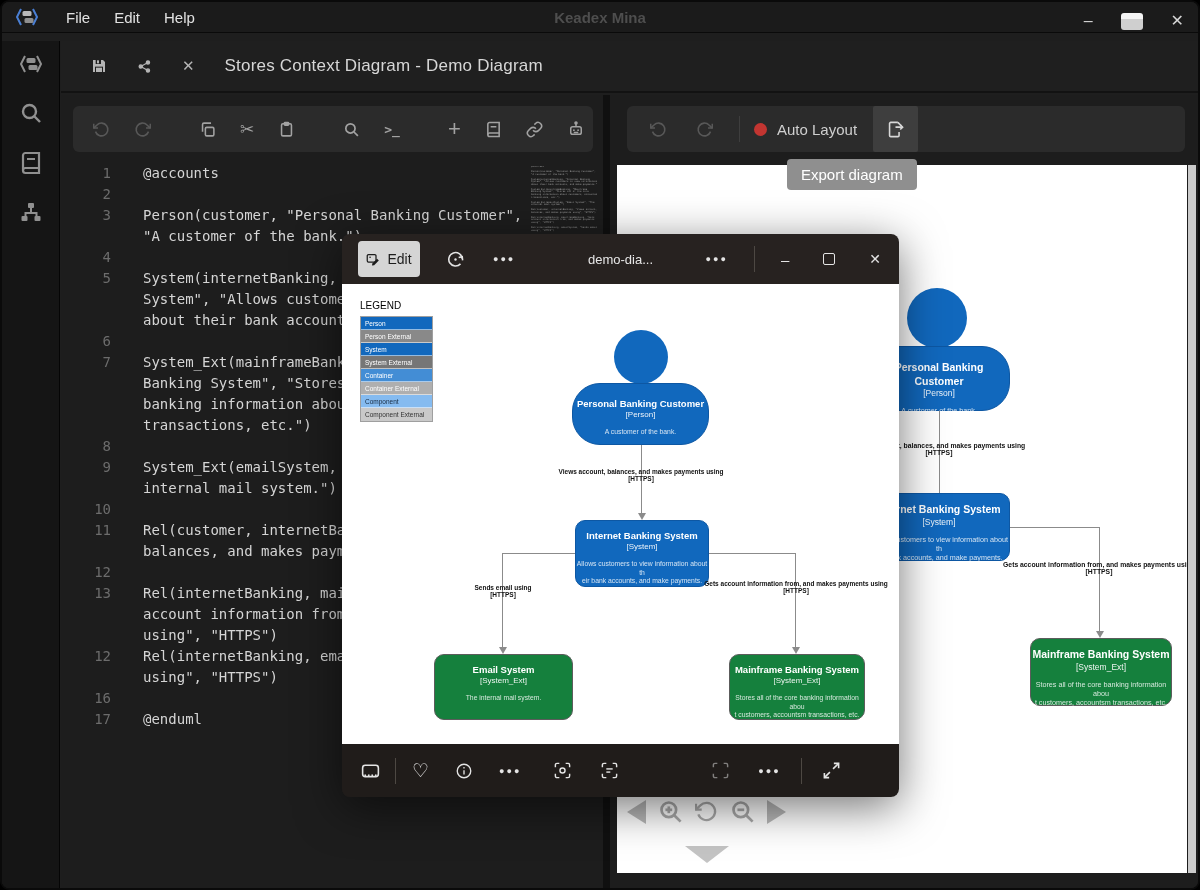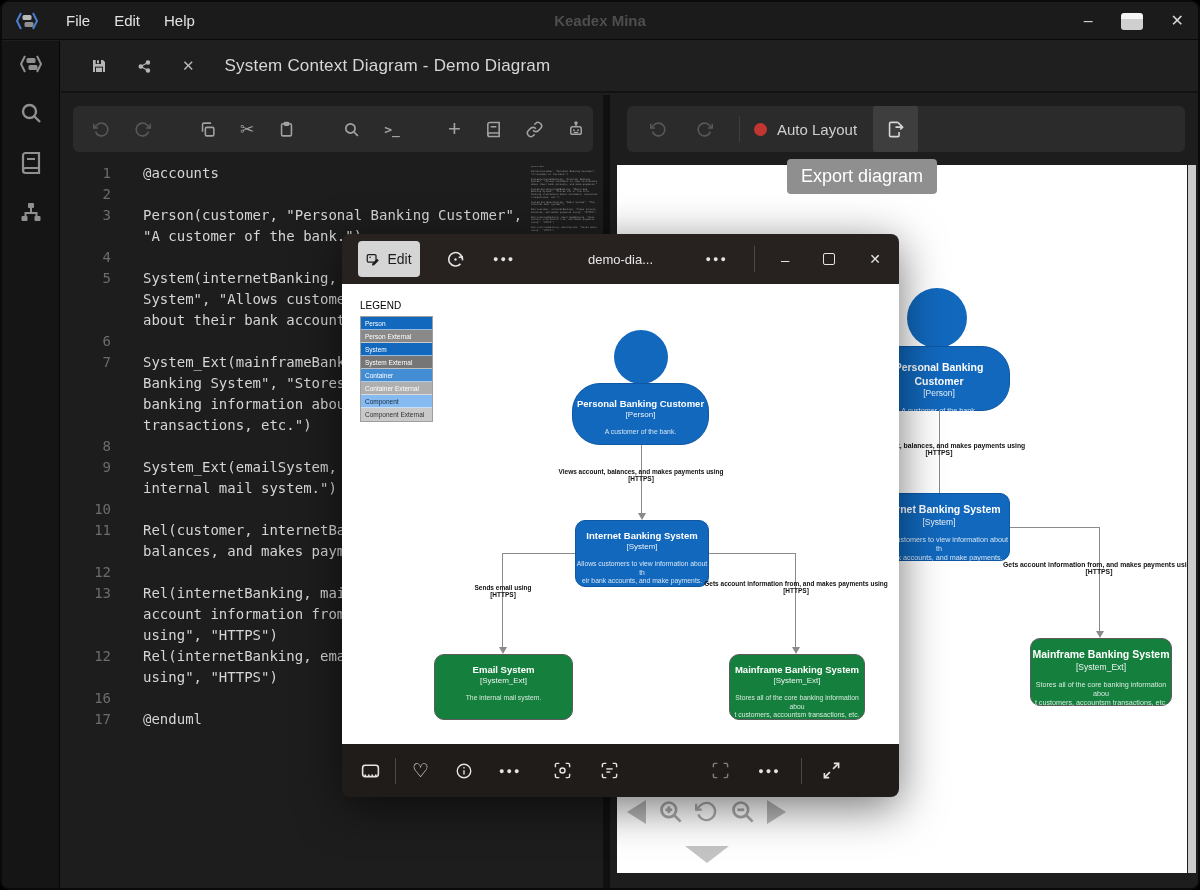--- a/index.html
+++ b/index.html
@@ -1,20 +1,20 @@
 <!DOCTYPE html>
 <html><head>
 <meta charset="utf-8">
 <style>
   * { margin:0; padding:0; box-sizing:border-box; }
   html,body { width:1200px; height:890px; background:#000; font-family:"Liberation Sans", sans-serif; }
   .app { position:absolute; inset:0; background:#1e1e1e; border:2px solid #0a0a0a; border-radius:9px; overflow:hidden; }
 
   
-  .titlebar { position:absolute; left:0; top:0; right:0; height:38px; background:#1b1b1b; border-bottom:1px solid #0a0a0a; display:flex; align-items:center; }
+  .titlebar { position:absolute; left:0; top:0; right:0; height:31px; background:#1b1b1b; border-bottom:1px solid #0a0a0a; display:flex; align-items:center; }
   .logo { width:30px; height:24px; margin-left:10px; display:flex; align-items:center; justify-content:center; }
   .menu-item { color:#e2e2e2; font-size:15px; margin-left:24px; cursor:default; }
   .app-title { position:absolute; left:0; right:0; text-align:center; color:#4e4e4e; font-size:15px; pointer-events:none;font-weight:bold; }
   .win-controls { position:absolute; right:14px; top:0; height:38px; display:flex; align-items:center; gap:28px; }
   .win-glyph { color:#d6d6d6; font-size:16px; line-height:1; }
   .win-max-icon { width:22px; height:17px; border-radius:3px; background:linear-gradient(#f4f4f4 0 6px, #cfcfcf 6px 100%); }
 
   
   .sidebar { position:absolute; left:0; top:39px; bottom:0; width:58px; background:#151515; border-right:1px solid #050505; display:flex; flex-direction:column; align-items:center; padding-top:12px; gap:26px; }
   .side-ic { color:#909090; }
@@ -39,21 +39,21 @@
   .code { position:absolute; left:10px; top:70px; font-family:"DejaVu Sans Mono", monospace; font-size:14px; }
   .code-row { height:21px; display:flex; white-space:pre; }
   .ln { width:40px; text-align:right; color:#6c6c6c; }
   .ct { margin-left:32px; color:#d5d5d5; }
   .minimap { position:absolute; left:470px; top:71px; width:66px; height:72px; overflow:hidden; font-family:"DejaVu Sans Mono", monospace; font-size:2.4px; line-height:2.55px; color:#9d9d9d; white-space:pre; }
 
   
   .auto-dot { width:13px; height:13px; border-radius:50%; background:#c23531; margin:0 10px 0 14px; }
   .auto-label { color:#cfcfcf; font-size:15px; }
   .export-btn { width:45px; height:46px; margin-left:16px; background:#3e3e3e; display:flex; align-items:center; justify-content:center; color:#d8d8d8; border-radius:2px; }
-  .tooltip { position:absolute; left:785px; top:157px; background:#8f8f8f; color:#fff; font-size:18px; padding:7px 14px; border-radius:4px; z-index:30; }
+  .tooltip { position:absolute; left:785px; top:157px; background:#8f8f8f; color:#fff; font-size:15px; padding:7px 14px; border-radius:4px; z-index:30; }
 
   
   .canvas { position:absolute; left:7px; top:70px; width:570px; height:708px; background:#fff; overflow:hidden; }
   .canvas-scrollbar { position:absolute; left:578px; top:70px; width:8px; height:708px; background:#cbcbcb; }
 
   
   .c4-node { position:absolute; text-align:center; color:#fff; border-radius:10px; padding-top:9px; line-height:1.3; }
   .c4-blue { background:#1168BD; border:1px solid #0d57a3; }
   .c4-gray { background:#15803d; border:1px solid #5c5c5c; }
   .c4-title { font-weight:bold; }
@@ -161,21 +161,21 @@
     <span class="doc-ic">
       <svg width="15" height="15" viewBox="0 0 24 24" fill="#b5b5b5" stroke="#b5b5b5" stroke-width="2">
           <circle cx="6" cy="12" r="2.6"></circle>
           <circle cx="17.5" cy="5.5" r="2.6"></circle>
           <circle cx="17.5" cy="18.5" r="2.6"></circle>
           <line x1="6" y1="12" x2="17.5" y2="5.5"></line>
           <line x1="6" y1="12" x2="17.5" y2="18.5"></line>
         </svg>
     </span>
     <span class="doc-ic" style="font-size:15px;">✕</span>
-    <span class="doc-title">System Context Diagram - Demo Diagram</span>
+    <span class="doc-title">Stores Context Diagram - Demo Diagram</span>
   </div>
 
   <div class="panels">
 
     <div class="left-panel">
       <div class="tbar" style="left:12px; right:10px; padding:0 20px; gap:24px;">
         <span class="ic dim">
             <svg width="17" height="17" viewBox="0 0 24 24" fill="none" stroke="currentColor" stroke-width="2.2">
               <polyline points="1 4 1 10 7 10"></polyline>
               <path d="M3.5 15a9 9 0 1 0 2.1-9.4L1 10"></path>

